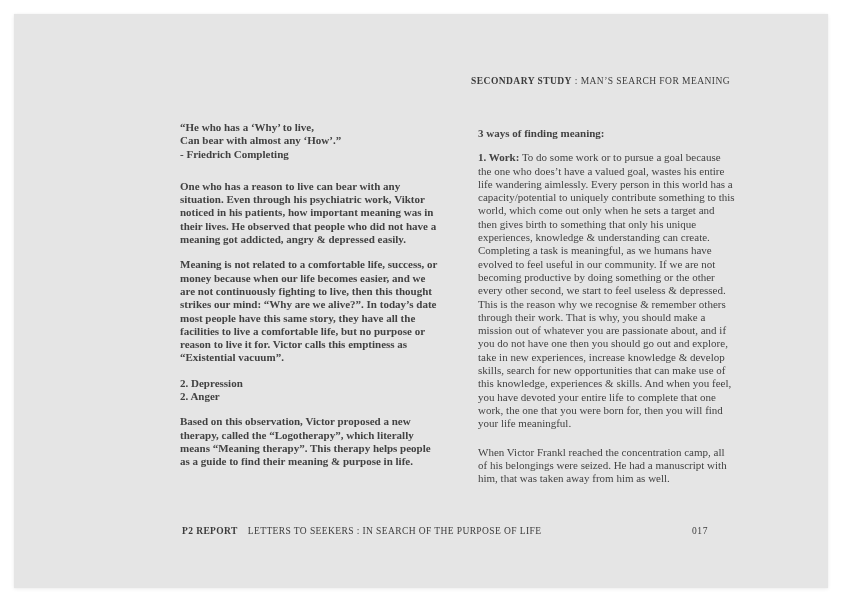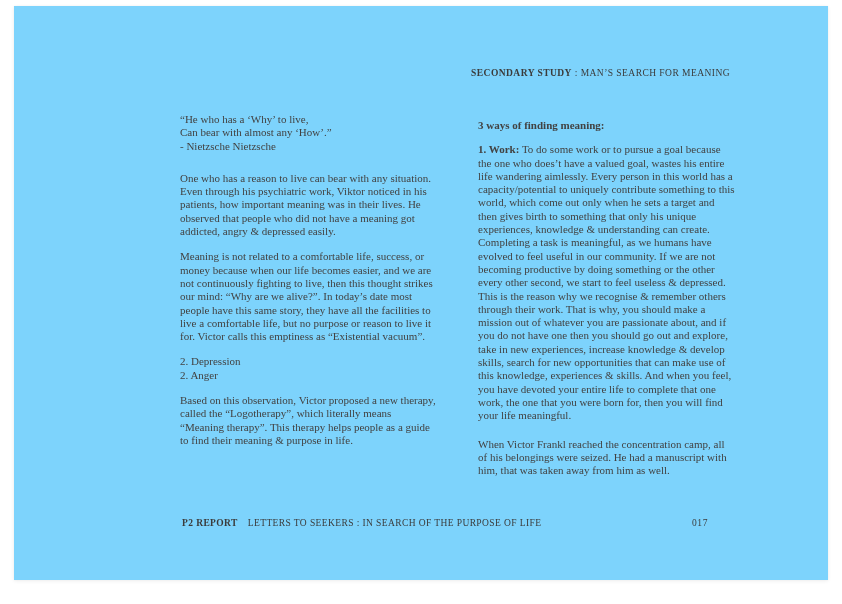--- a/index.html
+++ b/index.html
@@ -5,42 +5,42 @@
   * { margin: 0; padding: 0; box-sizing: border-box; }
   html, body {
     width: 842px; height: 604px;
     background: #ffffff;
     font-family: "Liberation Serif", "DejaVu Serif", serif;
     overflow: hidden;
     position: relative;
   }
   .page {
     position: absolute;
-    left: 14px; top: 6px;
+    left: 14px; top: 14px;
     width: 814px; height: 574px;
-    background: #7dd3fc;
+    background: #e5e5e5;
     box-shadow: 0 1px 4px rgba(0,0,0,0.07), 0 0 1px rgba(0,0,0,0.05);
   }
   .running-head {
     position: absolute;
     top: 62px; right: 98px;
     font-size: 9.5px;
     letter-spacing: 0.45px;
     color: #3b3b3b;
     white-space: nowrap;
   }
   .running-head .bold { font-weight: bold; }
   .col {
     position: absolute;
     width: 258px;
     font-size: 11px;
     line-height: 13.3px;
     color: #424242;
   }
-  .col-left  { left: 166px; top: 107px; }
+  .col-left  { left: 166px; top: 107px; font-weight: bold; }
   .col-right { left: 464px; top: 113px; }
   .quote-block { margin-bottom: 19px; }
   .para { margin-bottom: 12px; }
   .para:last-child { margin-bottom: 0; }
   .col-right .heading { font-weight: bold; margin-bottom: 11px; }
   .col-right .para { margin-bottom: 15px; }
   .lead-bold { font-weight: bold; }
   .symptom-list { margin-bottom: 12px; }
   .footer-left {
     position: absolute;
@@ -65,21 +65,21 @@
 <div class="page">
 
   <div class="running-head">
     <span class="bold">SECONDARY STUDY</span><span> : </span><span>MAN’S SEARCH FOR MEANING</span>
   </div>
 
   <div class="col col-left">
     <div class="quote-block">
       <div>“He who has a ‘Why’ to live,</div>
       <div>Can bear with almost any ‘How’.”</div>
-      <div>- Nietzsche Nietzsche</div>
+      <div>- Friedrich Completing</div>
     </div>
     <div class="para">One who has a reason to live can bear with any situation. Even through his psychiatric work, Viktor noticed in his patients, how important meaning was in their lives. He observed that people who did not have a meaning got addicted, angry &amp; depressed easily.</div>
     <div class="para">Meaning is not related to a comfortable life, success, or money because when our life becomes easier, and we are not continuously fighting to live, then this thought strikes our mind: “Why are we alive?”. In today’s date most people have this same story, they have all the facilities to live a comfortable life, but no purpose or reason to live it for. Victor calls this emptiness as “Existential vacuum”.</div>
     <div class="symptom-list">
       <div>2. Depression</div>
       <div>2. Anger</div>
     </div>
     <div class="para">Based on this observation, Victor proposed a new therapy, called the “Logotherapy”, which literally means “Meaning therapy”. This therapy helps people as a guide to find their meaning &amp; purpose in life.</div>
   </div>
 

